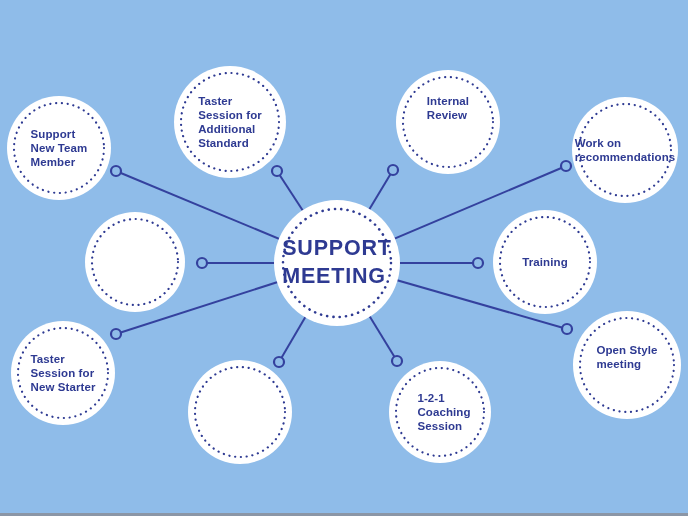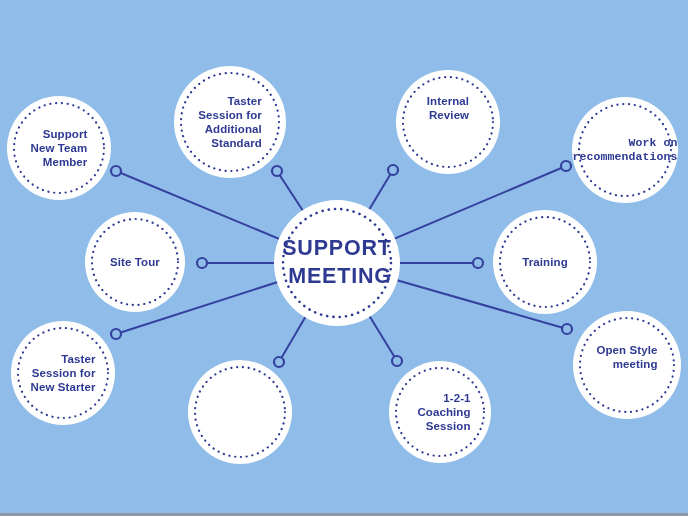--- a/index.html
+++ b/index.html
@@ -46,21 +46,21 @@
   .node-ring{
     fill:var(--bg);
     stroke:var(--line);
     stroke-width:2.2;
   }
   .label{
     position:absolute;
     display:flex;
     align-items:center;
     justify-content:center;
-    text-align:right;
+    text-align:left;
     white-space:pre-line;
     font-weight:bold;
     color:var(--navy);
     font-size:11.5px;
     line-height:1.22;
     letter-spacing:0.1px;
     pointer-events:none;
   }
   .label.center-label{
     font-size:21.5px;
@@ -162,33 +162,32 @@
 Member</div>
 
   <div class="label" style="left:178px;top:66px;width:104px;height:112px;">Taster
 Session for
 Additional
 Standard</div>
 
   <div class="label" style="left:400px;top:56px;width:96px;height:104px;">Internal
 Review</div>
 
-  <div class="label" style="left:575px;top:97px;width:100px;height:106px;font-family:Liberation Mono, monospace;">Work on
+  <div class="label" style="left:575px;top:97px;width:100px;height:106px;">Work on
 recommendations</div>
 
   <div class="label" style="left:497px;top:210px;width:96px;height:104px;">Training</div>
 
   <div class="label" style="left:577px;top:303px;width:100px;height:108px;">Open Style
 meeting</div>
 
   <div class="label" style="left:397px;top:361px;width:94px;height:102px;">1-2-1
 Coaching
 Session</div>
 
 
   <div class="label" style="left:15px;top:321px;width:96px;height:104px;">Taster
 Session for
 New Starter</div>
 
-  <div class="label" style="left:89px;top:212px;width:92px;height:100px;">Site Tour</div>
 
   <div class="bottom-edge"></div>
 </div>
 
 </body></html>

